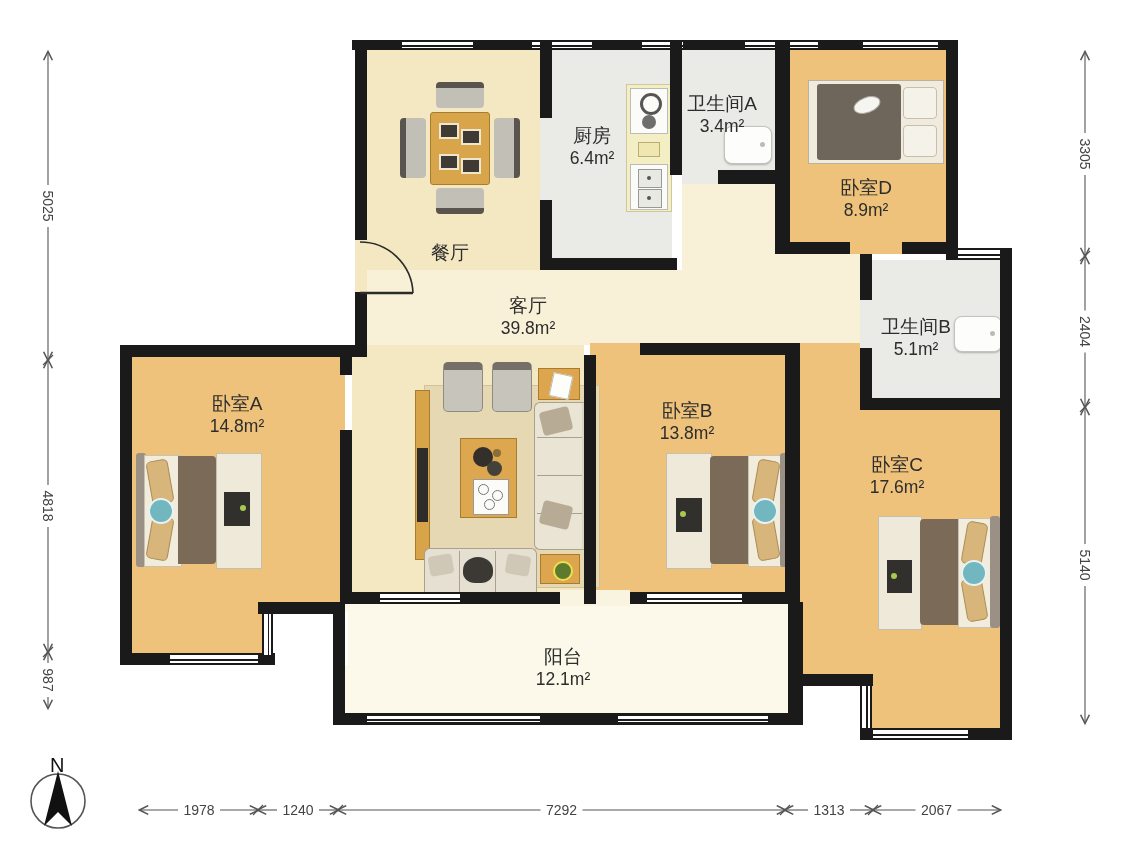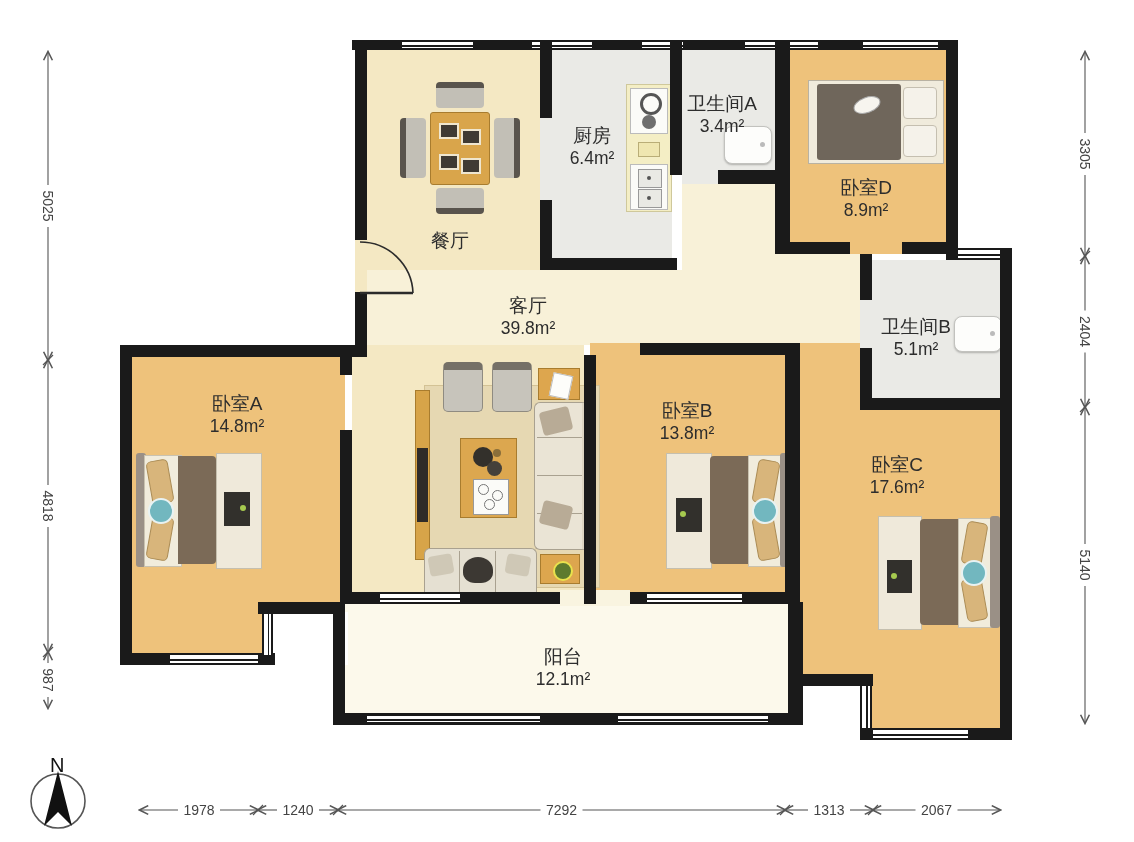--- a/index.html
+++ b/index.html
@@ -198,21 +198,21 @@
   <div class="w" style="left:584px;top:355px;width:12px;height:249px;"></div>
   <div class="w" style="left:785px;top:343px;width:15px;height:261px;"></div>
   <div class="w" style="left:790px;top:674px;width:83px;height:12px;"></div>
   <div class="winv" style="left:860px;top:686px;width:12px;height:44px;"></div>
   <div class="w" style="left:860px;top:728px;width:152px;height:12px;"></div>
   <div class="winh" style="left:873px;top:728px;width:95px;height:12px;"></div>
   <div class="w" style="left:340px;top:345px;width:12px;height:30px;"></div>
   <div class="w" style="left:340px;top:430px;width:12px;height:174px;"></div>
 
   <div id="labels">
-      <div class="room-label" style="left: 450px; top: 240px;">
+      <div class="room-label" style="left: 450px; top: 252px;">
         <div>餐厅</div>
       </div>
       <div class="room-label" style="left: 592px; top: 147px;">
         <div>厨房</div>
         <div class="area">6.4m²</div>
       </div>
       <div class="room-label" style="left: 722px; top: 115px;">
         <div>卫生间A</div>
         <div class="area">3.4m²</div>
       </div>

